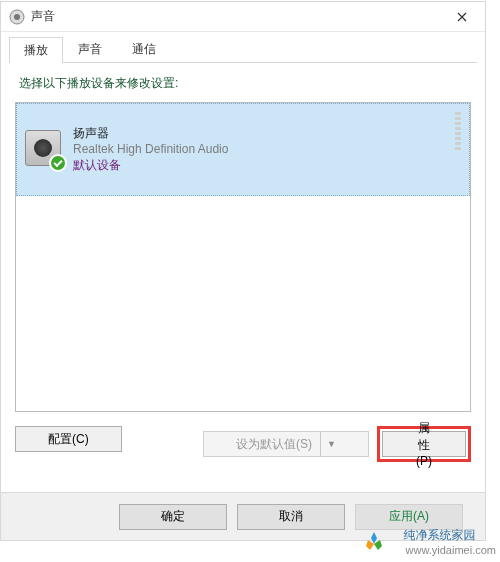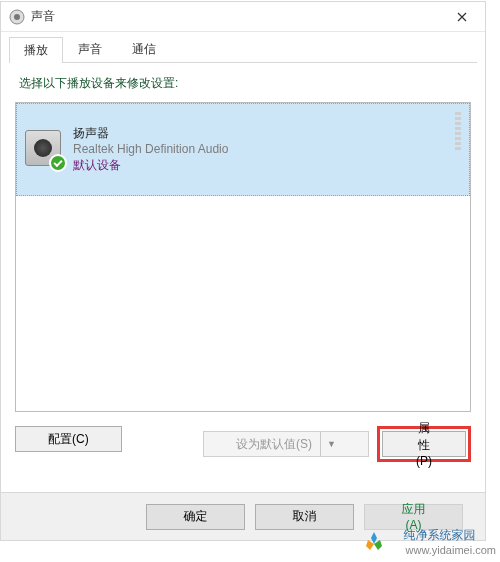--- a/index.html
+++ b/index.html
@@ -37,21 +37,21 @@
   .button-row { display: flex; justify-content: space-between; margin-top: 14px; }
   .btn { font-size: 12px; height: 26px; border: 1px solid #adadad; background: #f0f0f0; padding: 0 32px; cursor: pointer; display:flex; align-items:center; justify-content:center; }
   .btn.disabled { color:#9a9a9a; background:#f4f4f4; border-color:#d0d0d0; cursor:default; }
   .btn-dd { display:flex; align-items:center; }
   .btn-dd .dd-arrow { margin-left:6px; font-size:9px; color:#8a8a8a;}
   .split-line { width:1px; height:24px; background:#c8c8c8; margin:0 0 0 8px;}
   .right-btns { display:flex; align-items:center; }
   .highlight-box { border: 3px solid #e53935; padding: 2px; }
 
   .dialog-footer { position:absolute; bottom:0; left:0; right:0; height:48px; background:#f0f0f0; border-top:1px solid #d8d8d8; display:flex; align-items:center; justify-content:flex-end; padding-right:22px; gap:10px; }
-  .dialog-footer .btn { width: 99px; justify-content:center; background:#e1e1e1;}
+  .dialog-footer .btn { width: 108px; justify-content:center; background:#e1e1e1;}
   .dialog-footer .btn.disabled { color:#15803d; }
 
   .watermark { position:absolute; right:4px; bottom:6px; display:flex; align-items:center; gap:18px; font-size:12px; }
   .watermark .wm-txt { color:#2d6da3; }
   .watermark .wm-url { color:#888; font-size:11px; margin-left:2px;}
   .wm-icon { width:24px; height:24px; }
 </style>
 </head>
 <body>
 

